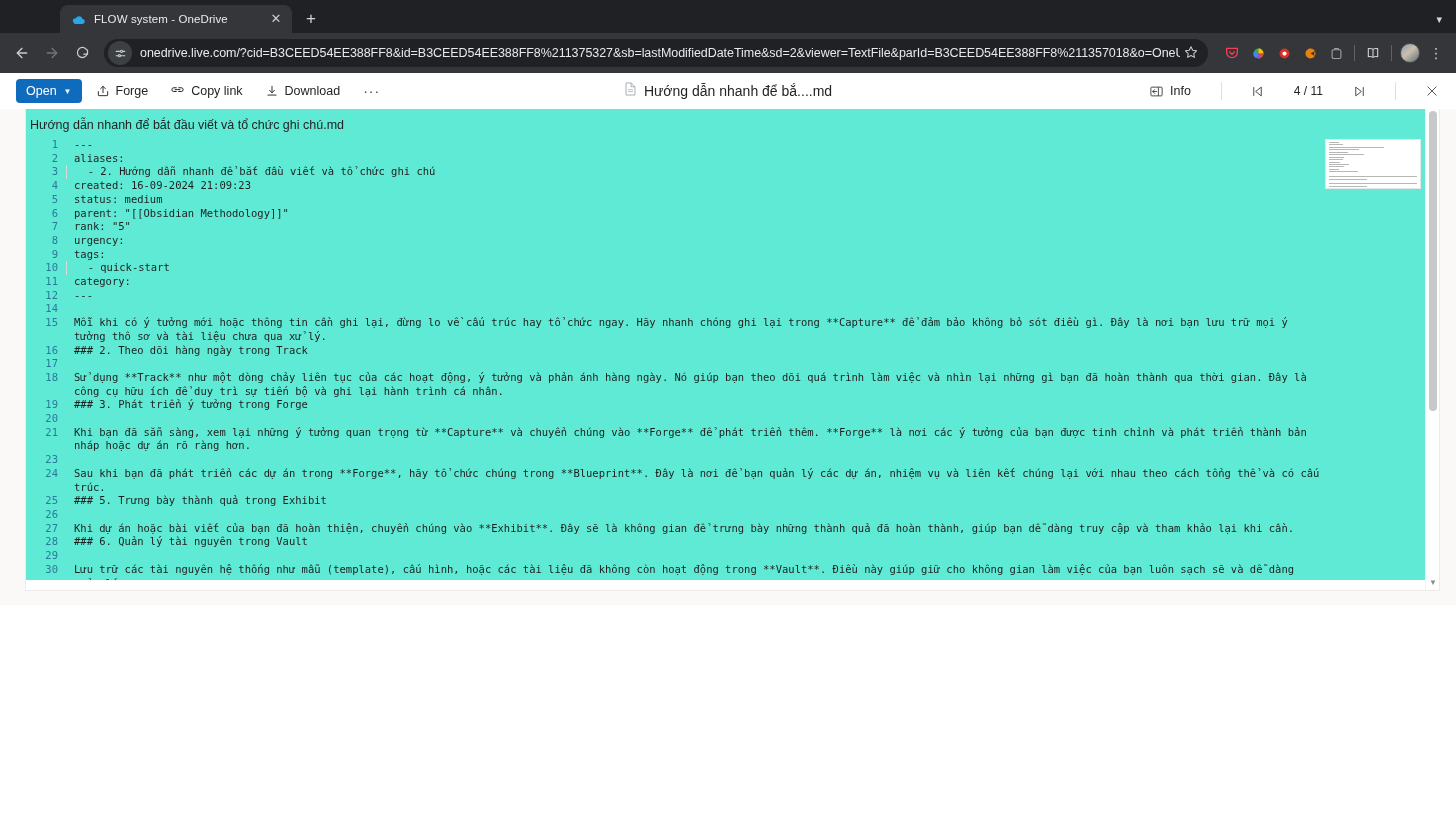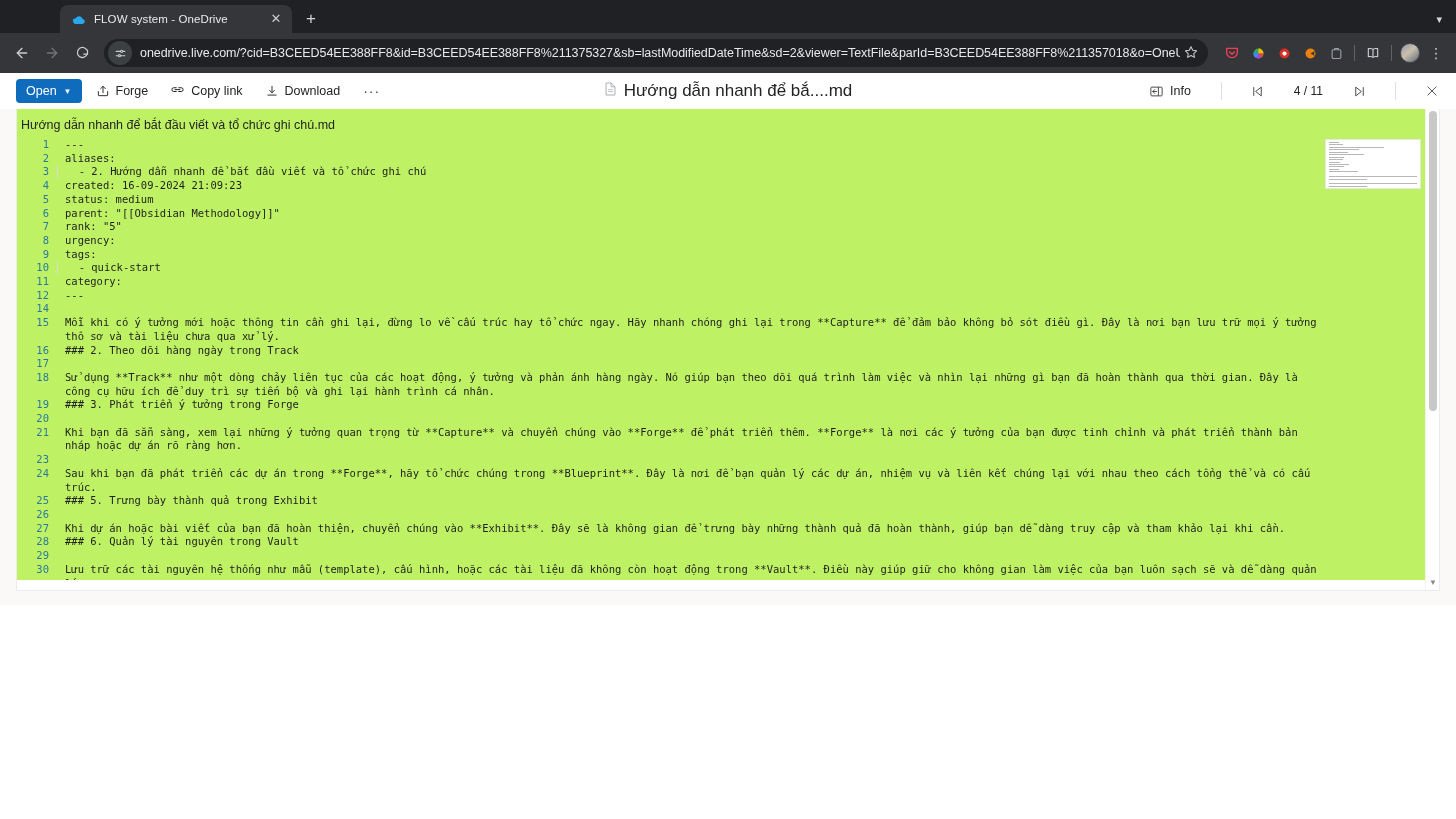--- a/index.html
+++ b/index.html
@@ -161,43 +161,44 @@
   .cmd-ell { padding: 0 9px; font-size: 14px; color: #424242; letter-spacing: 1px; }
 
   .od-center {
     position: absolute;
     left: 0; right: 0;
     display: flex; align-items: center; justify-content: center;
     gap: 7px;
     pointer-events: none;
   }
   .od-center > * { pointer-events: auto; }
-  .od-filename { font-size: 17px; color: #242424; }
+  .od-filename { font-size: 14px; color: #242424; }
 
   .od-right {
     margin-left: auto;
     display: flex; align-items: center; gap: 14px;
   }
   .od-sep { width: 1px; height: 18px; background: #e1dfdd; margin: 0 8px; }
   .pgnum { font-size: 12px; color: #242424; padding: 0 8px; min-width: 42px; text-align: center; }
   .icon-btn {
     width: 28px; height: 26px;
     display: flex; align-items: center; justify-content: center;
     color: #424242;
     border-radius: 3px;
   }
 
   .docarea { flex: 1 1 auto; padding: 0 16px 14px 16px; min-height: 0; display: flex; }
   .docsheet {
     flex: 1 1 auto;
-    background: #bef264;
+    background: #5eead4;
     border: 1px solid #edebe9;
     border-top: none;
     position: relative;
     overflow: hidden;
+    margin-left: 9px;
   }
   .doc-title {
     font-size: 12.5px;
     color: #242424;
     padding: 9px 0 6px 4px;
   }
   .code-wrap {
     position: relative;
     padding-right: 118px;
   }

